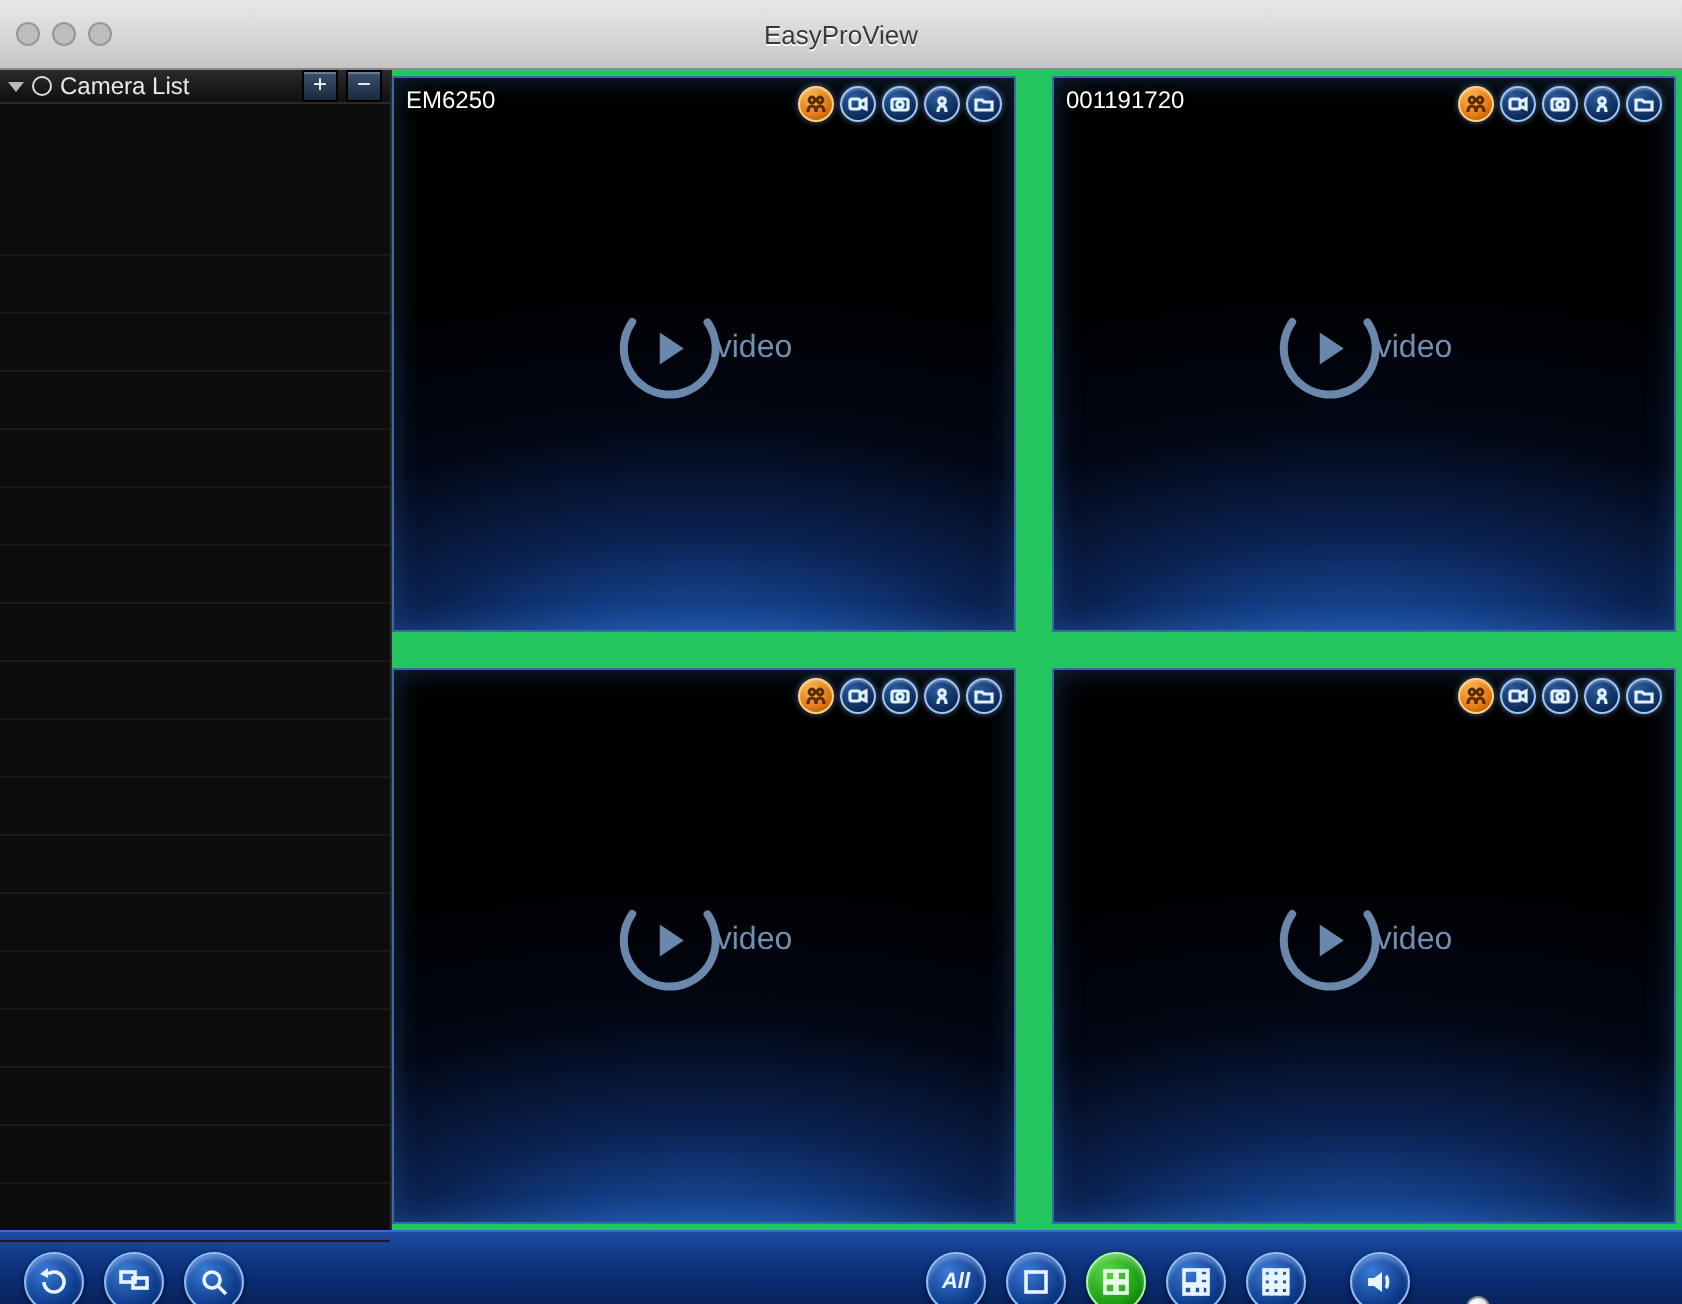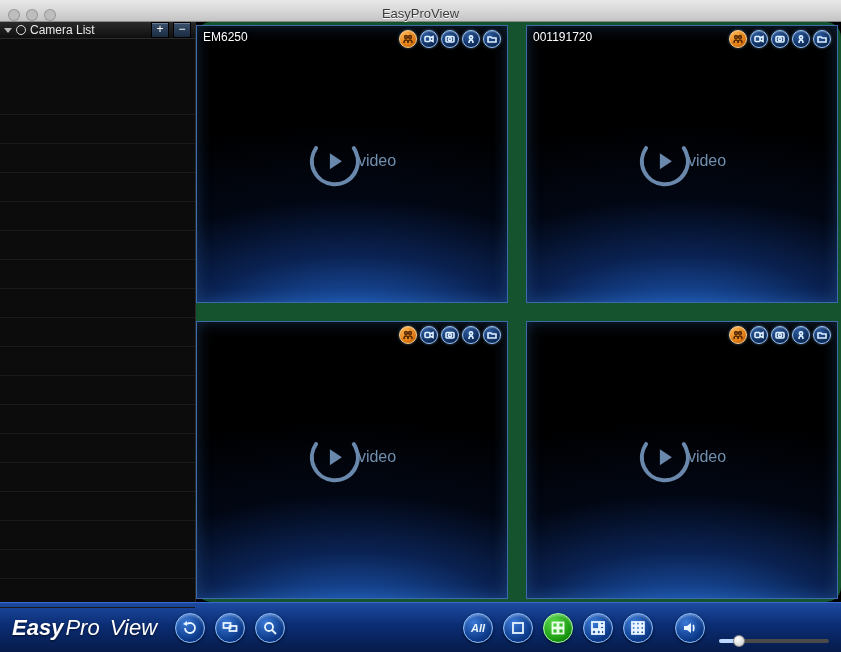--- a/index.html
+++ b/index.html
@@ -1,24 +1,24 @@
 <!DOCTYPE html>
 <html><head>
 <meta charset="utf-8">
 <style>
   * { box-sizing: border-box; margin: 0; padding: 0; }
   html, body { width: 841px; height: 652px; overflow: hidden; font-family: "Lucida Grande", Arial, sans-serif; background: #000; }
   
   
   .titlebar {
-    height: 22px;
+    height: 35px;
     background: linear-gradient(to bottom, #e8e8e8 0%, #d8d8d8 50%, #c4c4c4 100%);
     border-bottom: 1px solid #8a8a8a;
     display: flex;
-    align-items: flex-end;
+    align-items: center;
     position: relative;
   }
   .traffic-lights { display: flex; gap: 6px; padding-left: 8px; }
   .tl { width: 12px; height: 12px; border-radius: 50%; border: 1px solid rgba(0,0,0,.2); background:#bdbdbd; }
   .titlebar-title {
     position: absolute; left: 0; right: 0; text-align: center;
     font-size: 13px; color: #3a3a3a; text-shadow: 0 1px 0 #fff;
     pointer-events: none;
   }
 
@@ -74,22 +74,21 @@
   }
 
   
   .grid {
     flex: 1;
     display: grid;
     grid-template-columns: 1fr 1fr;
     grid-template-rows: 1fr 1fr;
     gap: 18px;
     padding: 3px 3px 3px 0;
-    background: #14532d;
-    border-radius: 15px;
+    background: #22c55e;
   }
   .cell {
     position: relative;
     background: radial-gradient(ellipse 140% 80% at 50% 115%, #2a6fd8 0%, #184a9a 20%, #0a2252 40%, #020714 65%, #000 100%);
     border: 1px solid #3a6aa8;
     box-shadow: inset 0 0 15px rgba(80,160,255,.25);
     overflow: hidden;
   }
   .cell-header {
     position: absolute; top: 4px; left: 6px;
@@ -406,23 +405,20 @@
             </svg>
         </span>
         <span class="txt">video</span>
       </div>
     </div>
 
   </div>
 </div>
 
 <div class="toolbar">
-  <div class="brand">
-    <span class="b1">Easy</span><span class="b2">Pro</span>&nbsp;<span class="b3">View</span>
-  </div>
 
   <div class="tb-group">
     <div class="tb-btn">
       <svg viewBox="0 0 16 16">
           <path class="g" d="M3 8a5 5 0 1 0 2-4"></path>
           <path class="gf" d="M5 1 L5 6 L1 4 Z"></path>
         </svg>
     </div>
     <div class="tb-btn">
       <svg viewBox="0 0 16 16">

